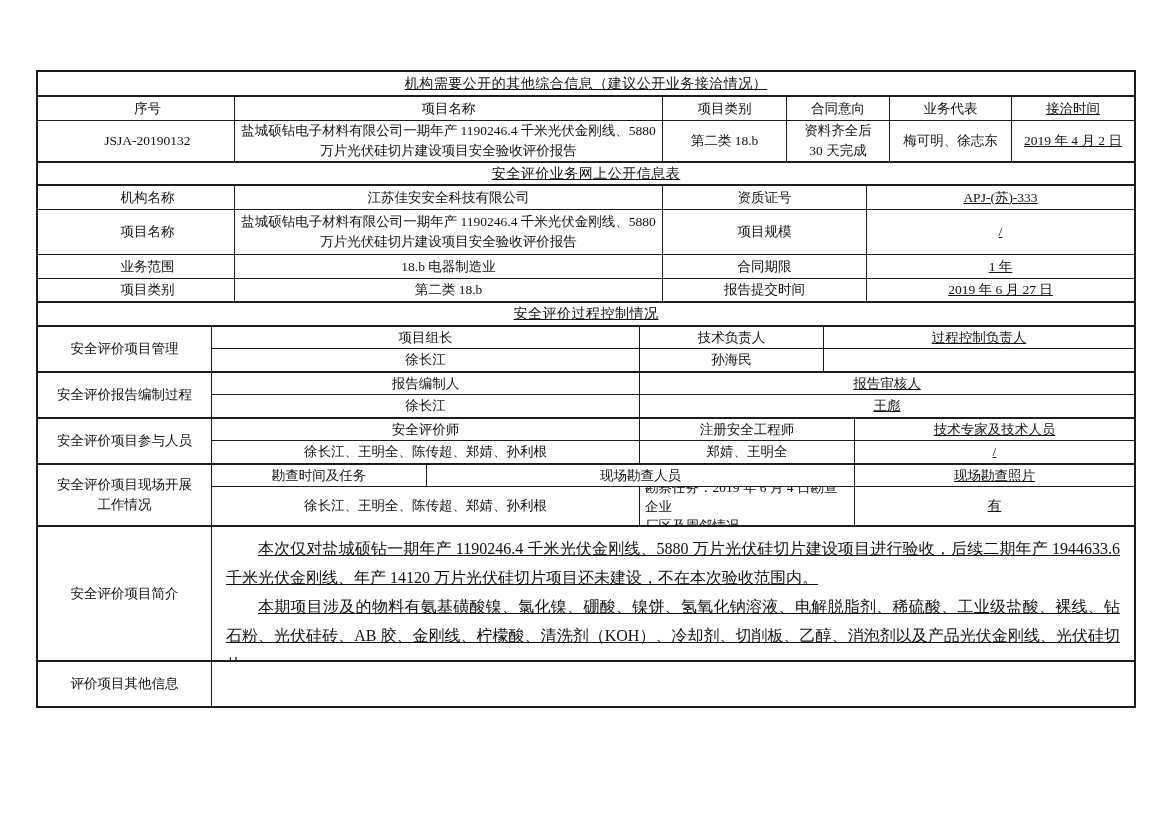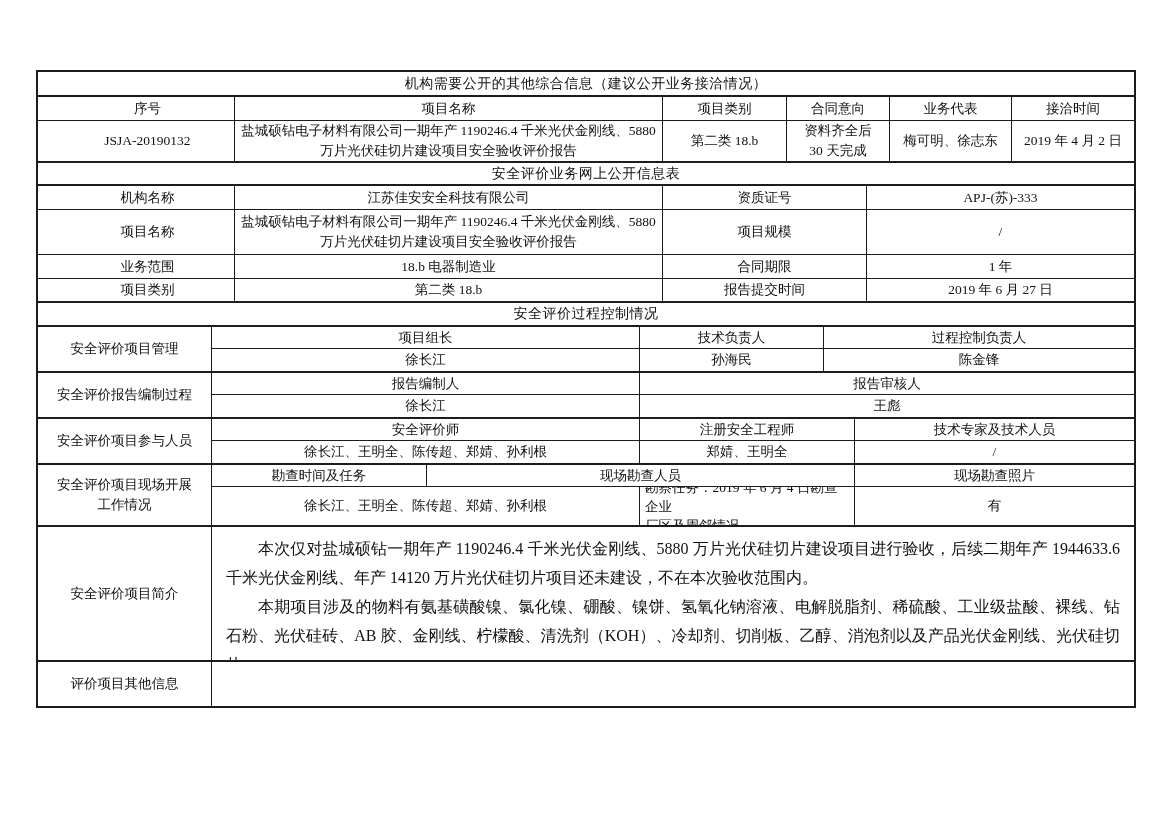--- a/index.html
+++ b/index.html
@@ -33,21 +33,21 @@
   }
   .cell.last{border-right:none;}
   .w174{flex:0 0 174px;margin-left:23px;}
   .w428{flex:0 0 428px;}
   .w124{flex:0 0 124px;}
   .w103{flex:0 0 103px;}
   .w122{flex:0 0 122px;}
   .w204{flex:0 0 204px;}
   .w184{flex:0 0 184px;}
   .w215{flex:0 0 215px;}
-  .grow{flex:1 1 auto;}
+  .grow{flex:1 1 auto;text-decoration:underline;}
   .h25{height:25px;} .h24{height:24px;} .h42{height:42px;} .h23{height:23px;}
   .h45{height:45px;} .h22{height:22px;} .h38{height:38px;} .h133{height:133px;} .h44{height:44px;}
   .title-cell{font-size:14px;letter-spacing:.5px;}
   .section-title{font-size:14px;letter-spacing:.5px;}
   .group{display:flex;box-sizing:border-box;border-bottom:2px solid var(--ln);min-width:0;}
   .group.bb0{border-bottom:none;}
   .g-label{
     flex:0 0 174px;display:flex;align-items:center;justify-content:center;
     text-align:center;border-right:1px solid var(--ln);
     box-sizing:border-box;padding:0 16px;line-height:20px;white-space:pre-line;
@@ -129,21 +129,20 @@
       <div class="g-label">安全评价项目管理</div>
       <div class="g-rows">
         <div class="row h22">
           <div class="cell w428">项目组长</div>
           <div class="cell w184">技术负责人</div>
           <div class="cell grow last">过程控制负责人</div>
         </div>
         <div class="row h22">
           <div class="cell w428">徐长江</div>
           <div class="cell w184">孙海民</div>
-          <div class="cell grow last">陈金锋</div>
         </div>
       </div>
     </div>
 
     <div class="group">
       <div class="g-label">安全评价报告编制过程</div>
       <div class="g-rows">
         <div class="row h22">
           <div class="cell w428">报告编制人</div>
           <div class="cell grow last">报告审核人</div>

